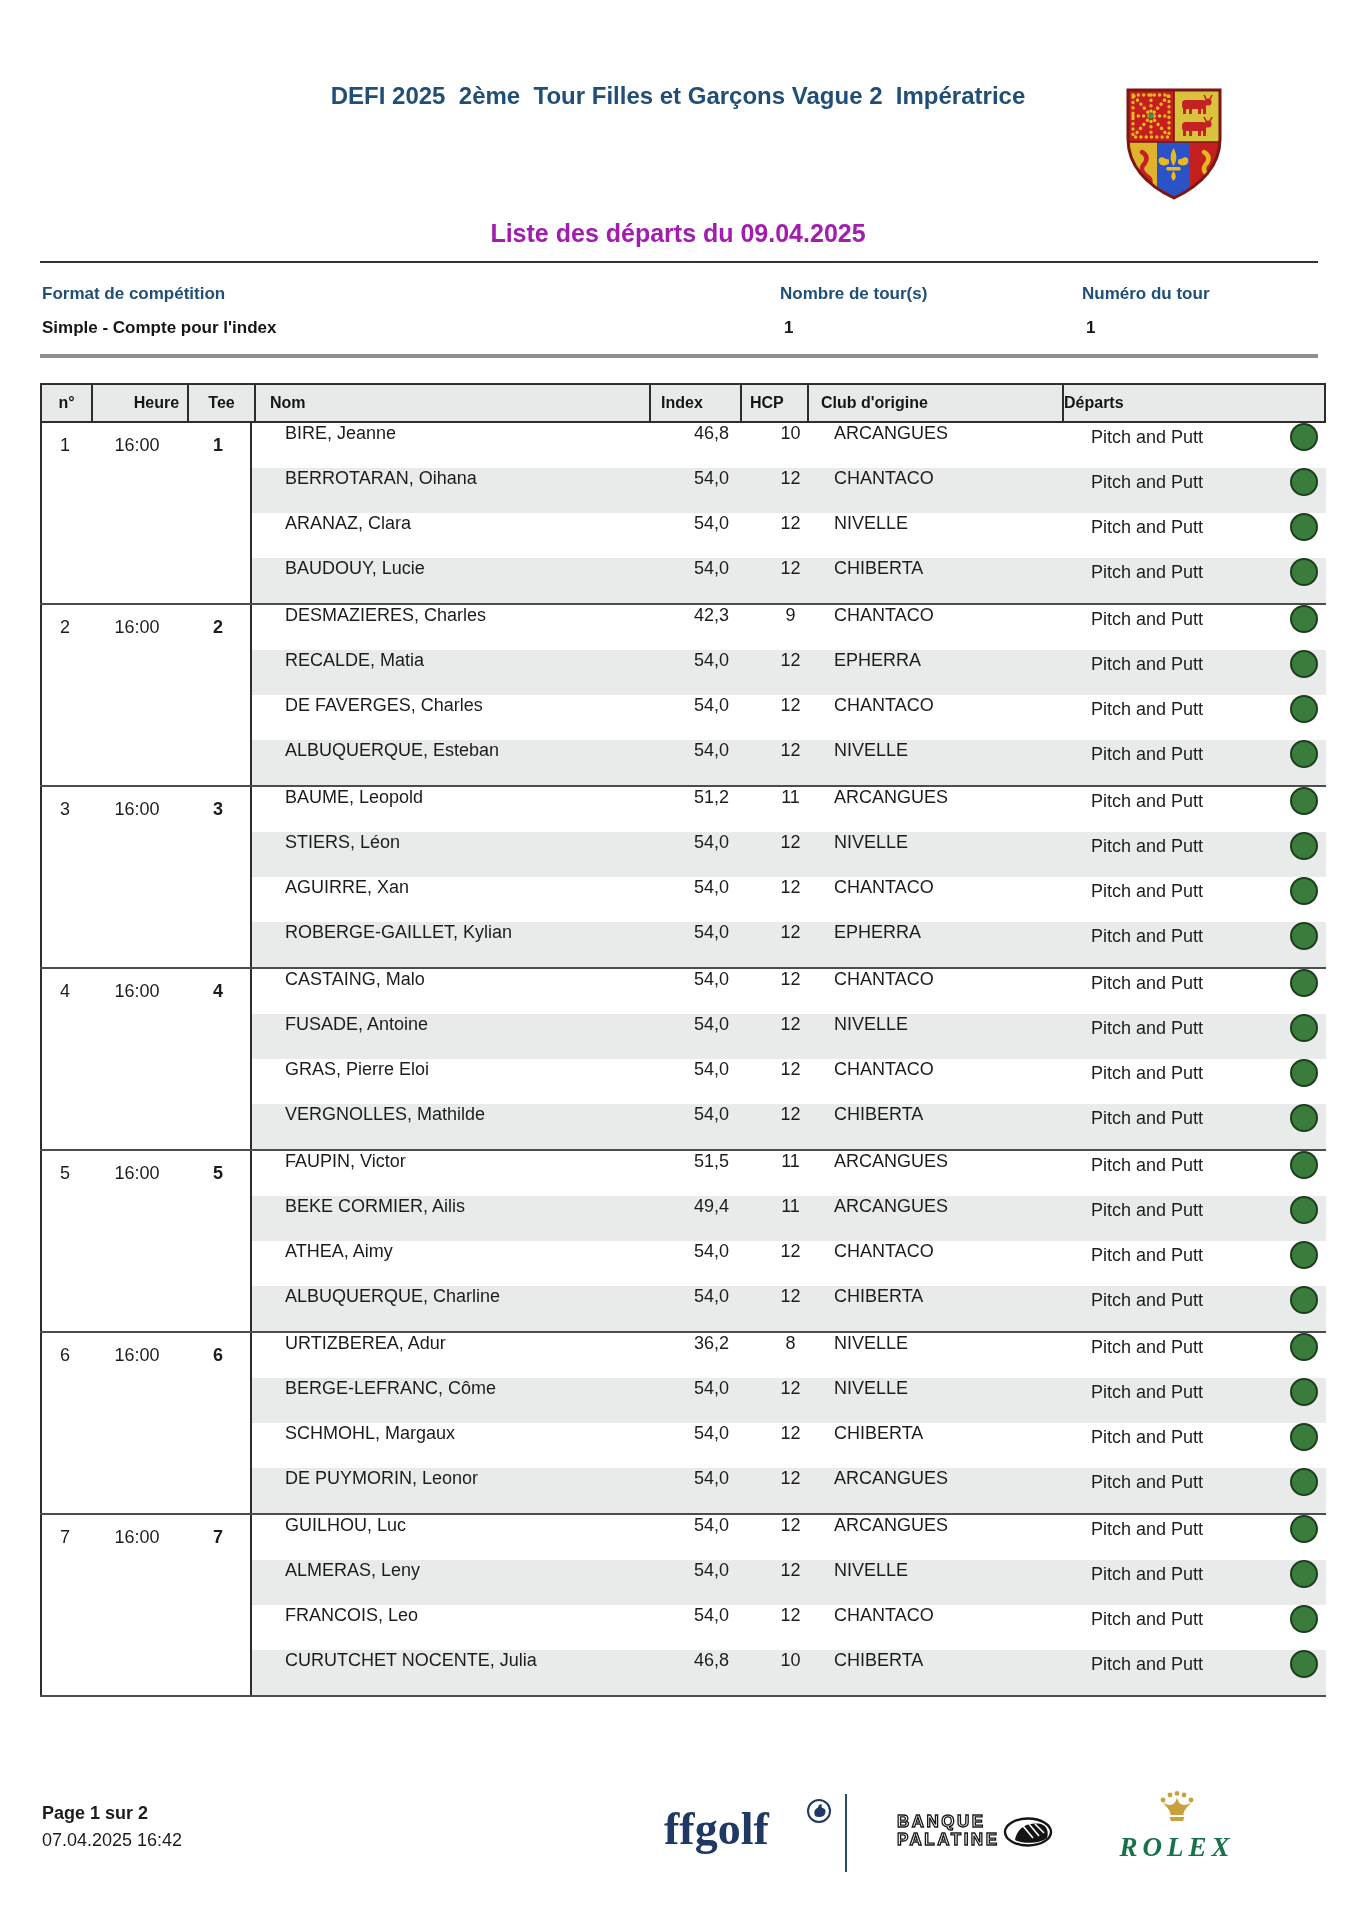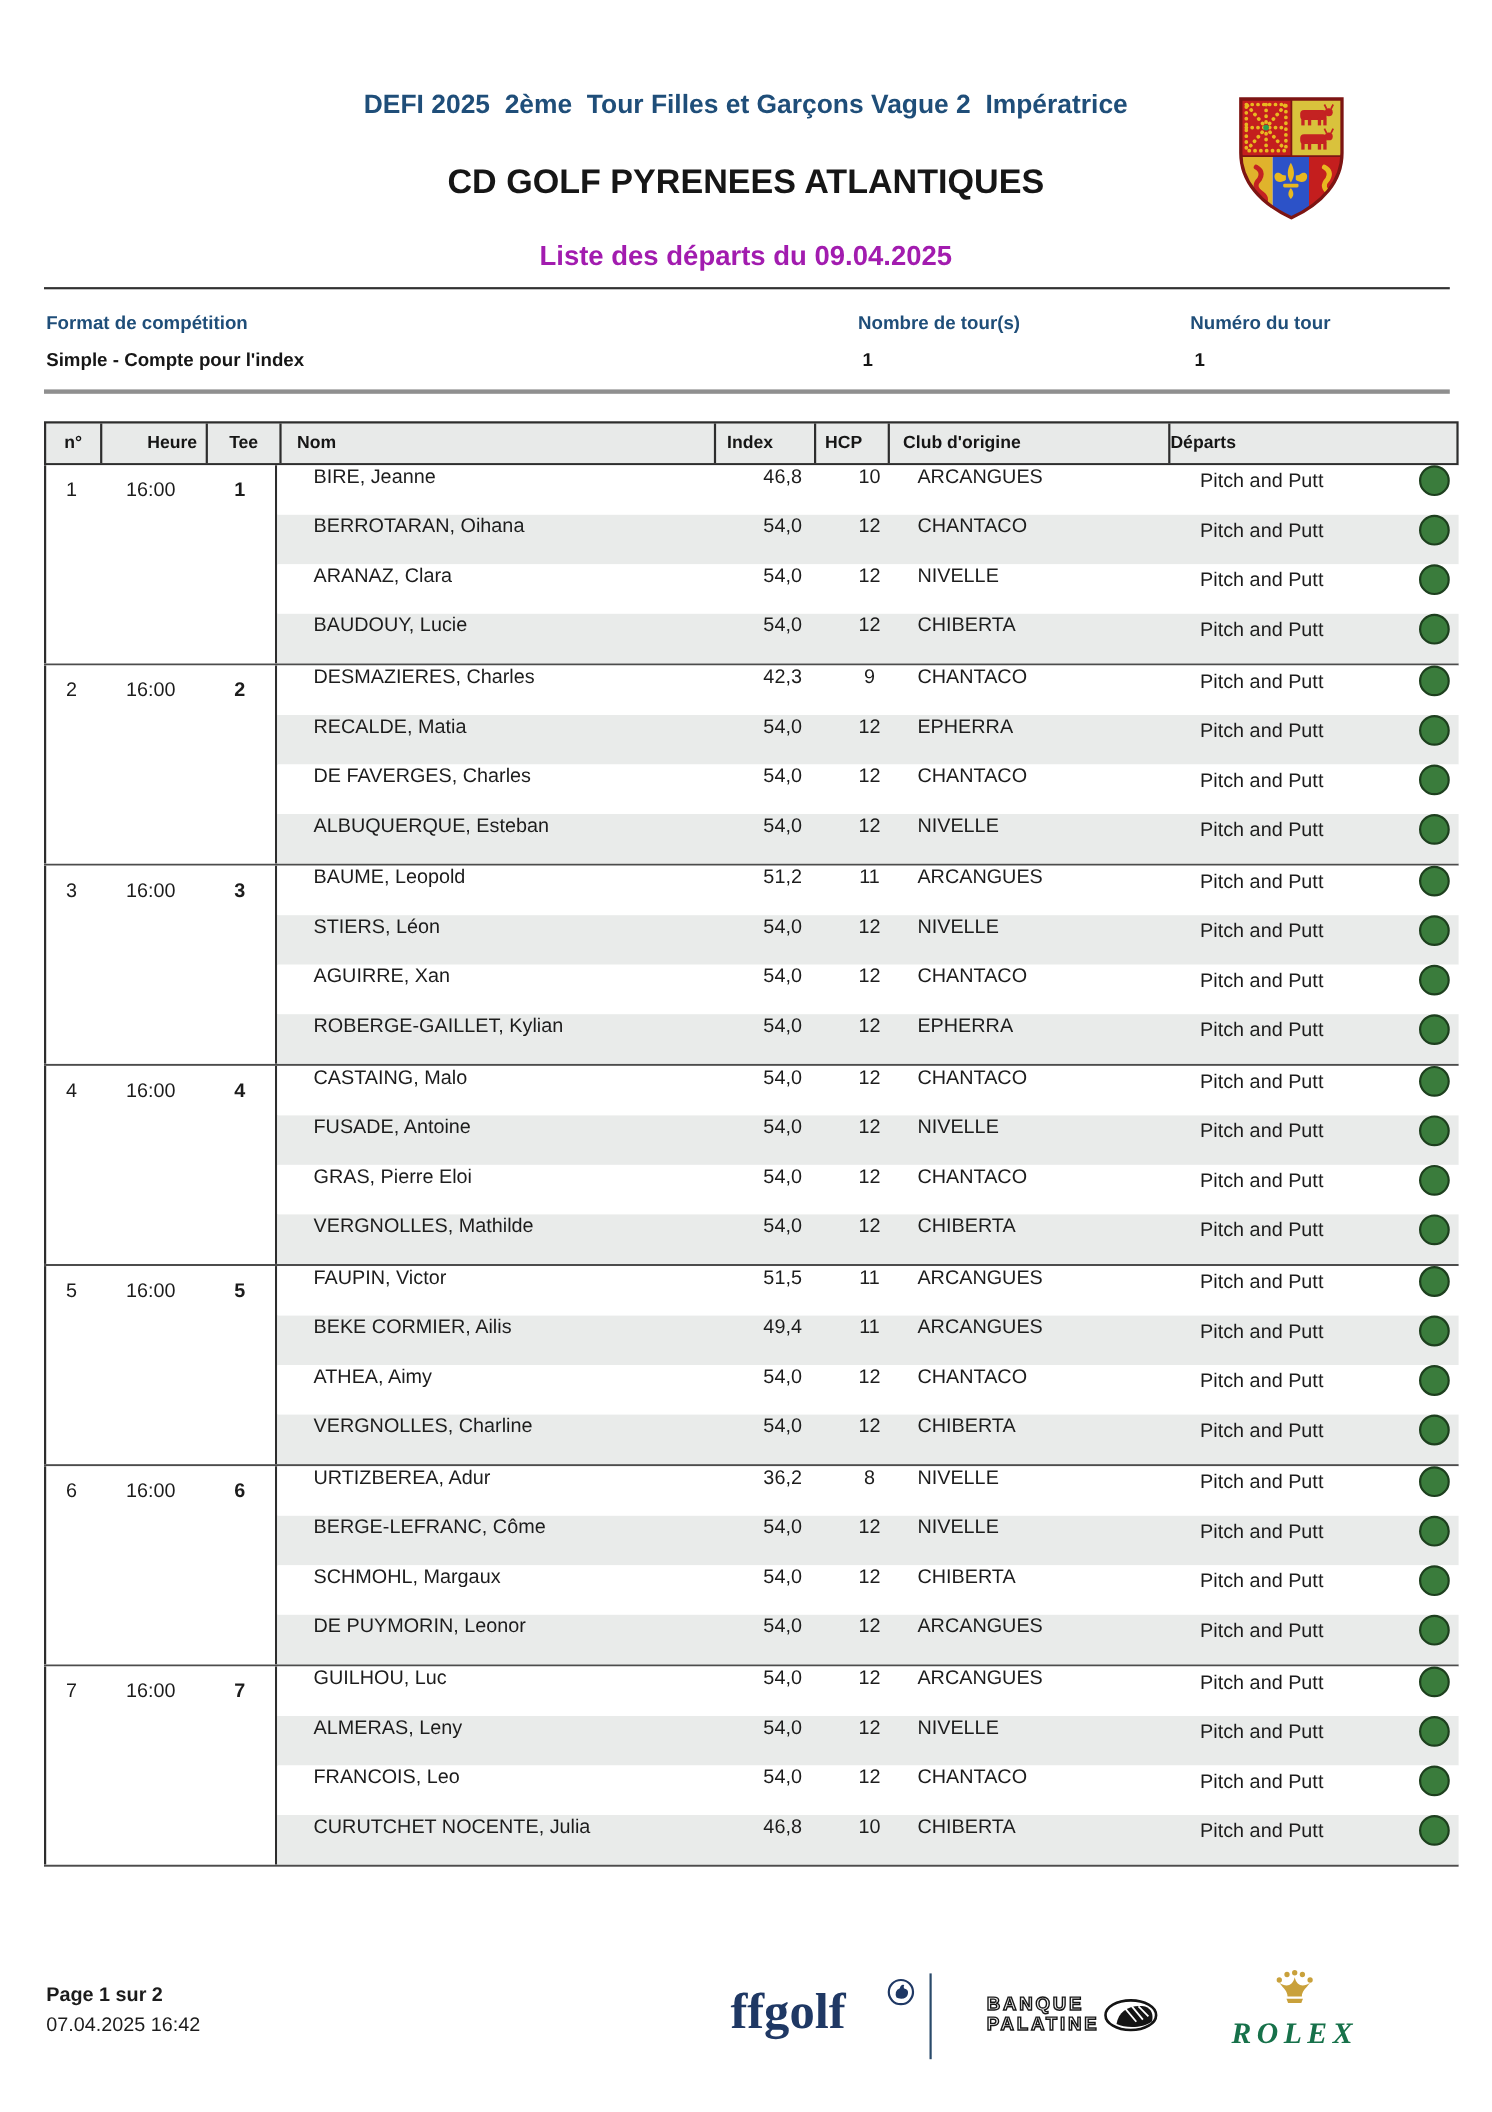--- a/index.html
+++ b/index.html
@@ -125,21 +125,20 @@
         <path d="M61 75 C66 71 69.5 74 68 78.5 C66.5 82.5 61 82 58 79.5 L58 75.5 Z"></path>
         <rect x="46.5" y="83" width="14" height="3.4" rx="1.2"></rect>
         <path d="M53.5 87 C50.5 91 50.5 94 53.5 97 C56.5 94 56.5 91 53.5 87 Z"></path>
       </g>
     </g>
     <path d="M54 114 C26 101 8 81 8 55 L8 6 L100 6 L100 55 C100 81 82 101 54 114 Z" fill="none" stroke="#7d1513" stroke-width="3"></path>
     <line x1="54" y1="6" x2="54" y2="58" stroke="#7d1513" stroke-width="1.6"></line>
     <line x1="8" y1="58" x2="100" y2="58" stroke="#7d1513" stroke-width="1.6"></line>
   </svg>
 
-  <div class="organizer">CD GOLF PYRENEES ATLANTIQUES</div>
   <div class="list-title">Liste des départs du 09.04.2025</div>
   <div class="rule-dark"></div>
 
   <div class="ilabel i-fmt">Format de compétition</div>
   <div class="ilabel i-rnds">Nombre de tour(s)</div>
   <div class="ilabel i-num">Numéro du tour</div>
   <div class="ivalue v-fmt">Simple - Compte pour l'index</div>
   <div class="ivalue v-rnds">1</div>
   <div class="ivalue v-num">1</div>
   <div class="rule-gray"></div>
@@ -383,21 +382,21 @@
               <span class="pc name">ATHEA, Aimy</span>
               <span class="pc idx">54,0</span>
               <span class="pc hcp">12</span>
               <span class="pc club">CHANTACO</span>
               <span class="pc dep">
                 <span class="deplabel">Pitch and Putt</span>
                 <span class="dot"></span>
               </span>
             </div>
             <div class="prow">
-              <span class="pc name">VERGNOLLES, Charline</span>
+              <span class="pc name">ALBUQUERQUE, Charline</span>
               <span class="pc idx">54,0</span>
               <span class="pc hcp">12</span>
               <span class="pc club">CHIBERTA</span>
               <span class="pc dep">
                 <span class="deplabel">Pitch and Putt</span>
                 <span class="dot"></span>
               </span>
             </div>
           </div>
         </div>

